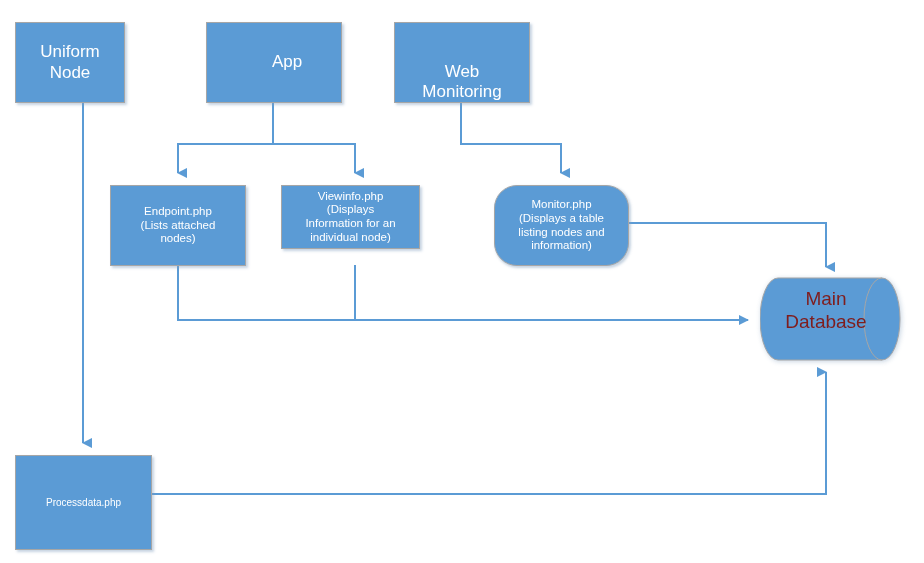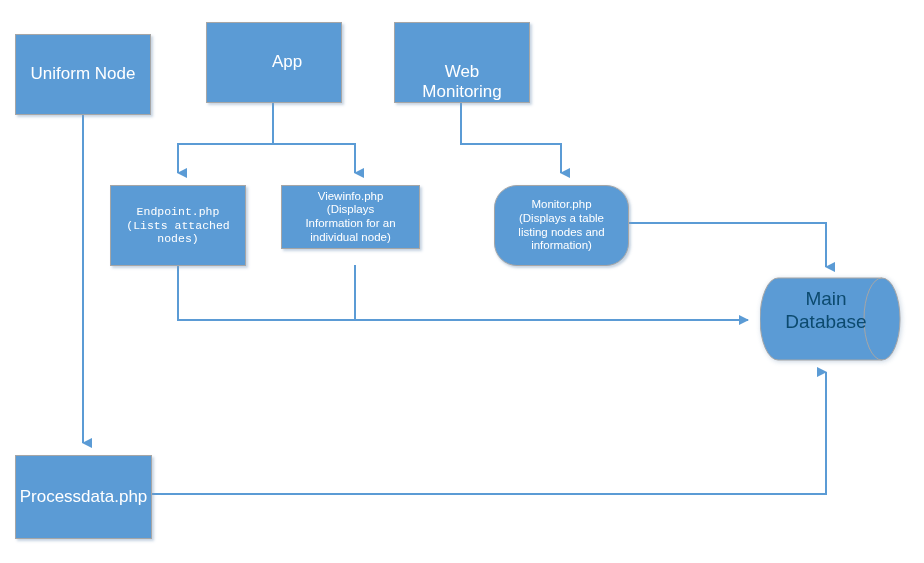--- a/index.html
+++ b/index.html
@@ -46,21 +46,21 @@
   .tier-one { font-size: 17px; }
   .tier-two { font-size: 11.5px; }
   .db-shape {
     position: absolute;
     z-index: 3;
     filter: drop-shadow(1.5px 1.5px 2.5px rgba(130,160,190,0.45));
   }
   .db-text {
     position: absolute;
     z-index: 4;
-    color: #0c4a6e;
+    color: #7f1d1d;
     font-size: 19px;
     text-align: center;
     line-height: 1.2;
     white-space: pre-line;
     pointer-events: none;
   }
 </style>
 </head>
 <body>
 
@@ -91,54 +91,54 @@
       <path d="M 178 265 L 178 320 L 748 320" marker-end="url(#arrow-right)"></path>
 
       <path d="M 355 265 L 355 320"></path>
 
       <path d="M 628 223 L 826 223 L 826 267" marker-end="url(#arrow-down)"></path>
 
       <path d="M 152 494 L 826 494 L 826 372" marker-end="url(#arrow-up)"></path>
     </g>
   </svg>
 
-  <div class="node-box tier-one" style="left:15px; top:22px; width:136px; height:81px;margin-top:12px;">
+  <div class="node-box tier-one" style="left:15px; top:22px; width:110px; height:81px;">
     <span class="node-label">Uniform Node</span>
   </div>
 
   <div class="node-box tier-one" style="left:206px; top:22px; width:136px; height:81px;padding-left:26px;">
     <span class="node-label">App</span>
   </div>
 
   <div class="node-box tier-one" style="left:394px; top:22px; width:136px; height:81px;align-items:flex-end;">
     <span class="node-label">Web
 Monitoring</span>
   </div>
 
-  <div class="node-box tier-two" style="left:110px; top:185px; width:136px; height:81px;font-family:Liberation Mono, monospace;">
+  <div class="node-box tier-two" style="left:110px; top:185px; width:136px; height:81px;">
     <span class="node-label">Endpoint.php
 (Lists attached
 nodes)</span>
   </div>
 
   <div class="node-box tier-two" style="left:281px; top:185px; width:139px; height:64px;">
     <span class="node-label">Viewinfo.php
 (Displays
 Information for an
 individual node)</span>
   </div>
 
   <div class="node-box tier-two" style="left:494px; top:185px; width:135px; height:81px;border-radius:23px;">
     <span class="node-label">Monitor.php
 (Displays a table
 listing nodes and
 information)</span>
   </div>
 
-  <div class="node-box tier-two" style="left:15px; top:455px; width:137px; height:84px; font-size:17px;">
+  <div class="node-box tier-two" style="left:15px; top:455px; width:137px; height:95px; font-size:10px;">
     <span class="node-label">Processdata.php</span>
   </div>
 
   <svg class="db-shape" style="left:760px; top:276px;" width="146" height="88" viewBox="0 0 146 88">
     <path d="M 18 2 L 122 2 A 18 41 0 0 1 122 84 L 18 84 A 18 41 0 0 1 18 2 Z" fill="#5B9BD5" stroke="#A6A6A6" stroke-width="1"></path>
     <path d="M 122 2 A 18 41 0 0 0 122 84" fill="none" stroke="#A6A6A6" stroke-width="1"></path>
   </svg>
 
   <div class="db-text" style="left:762px; top:288px; width:128px;">Main
 Database</div>

